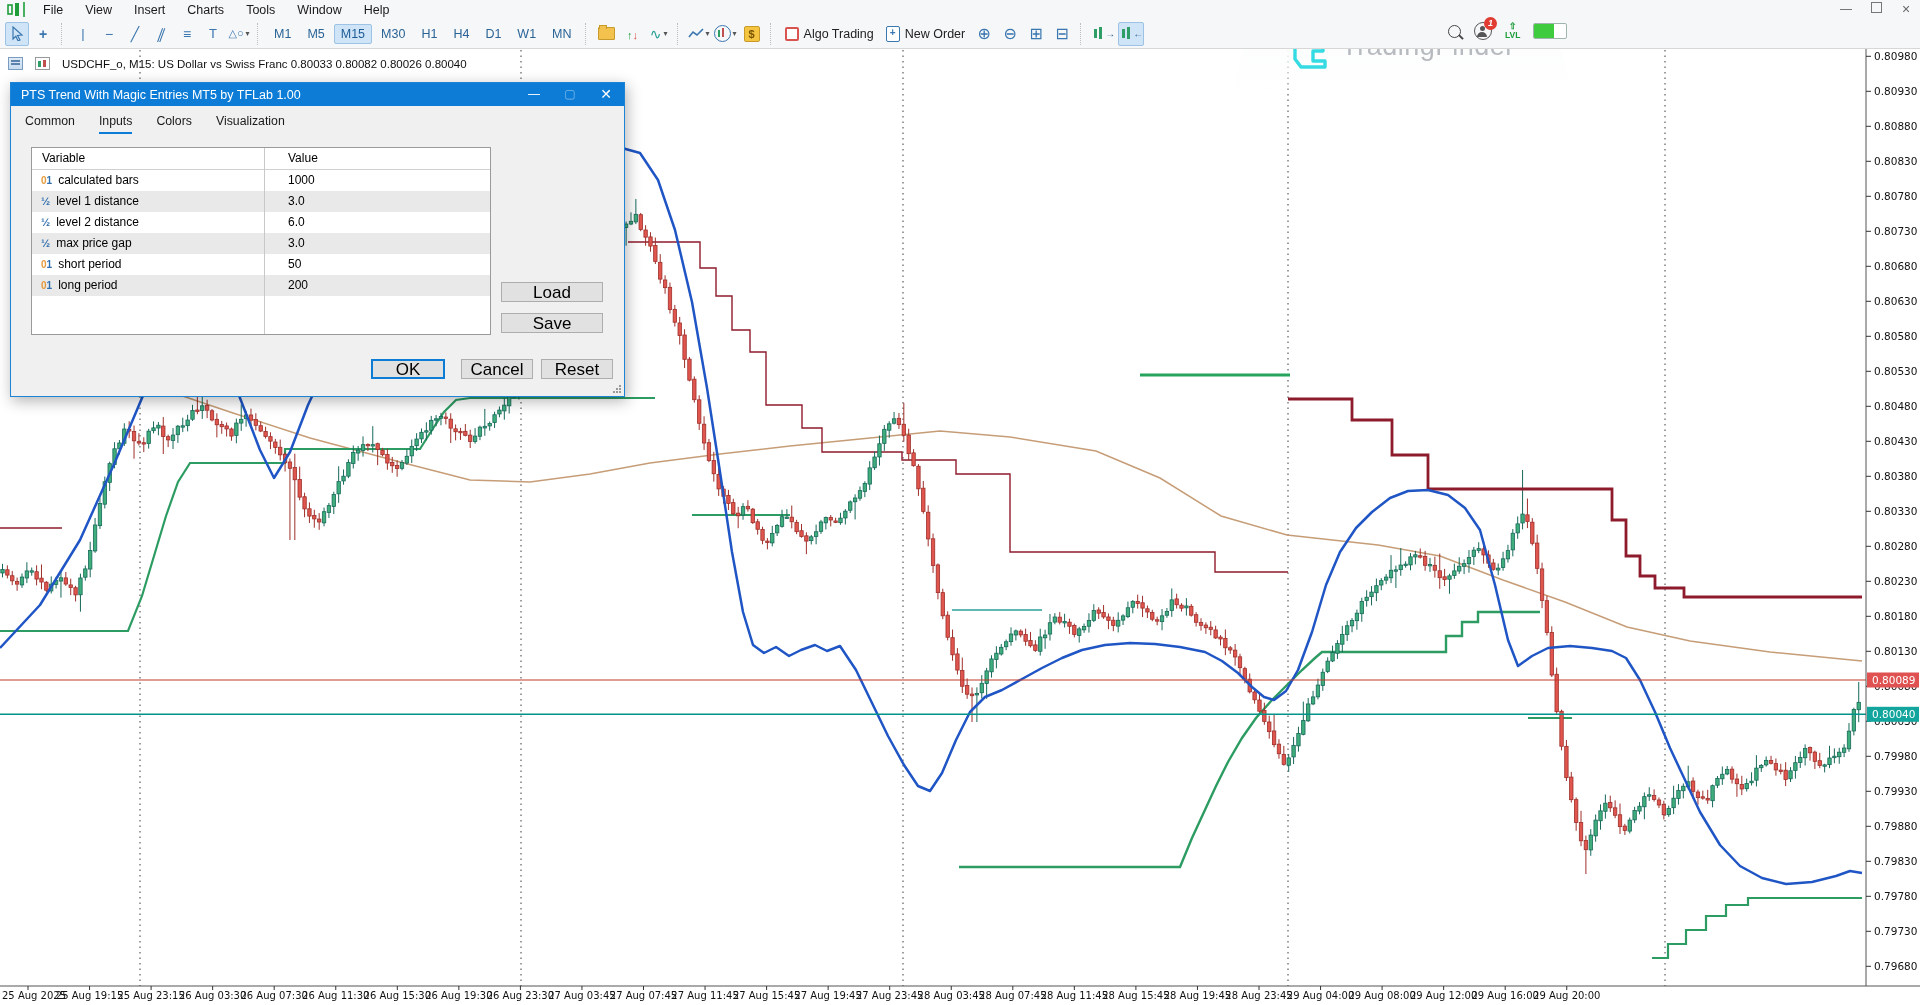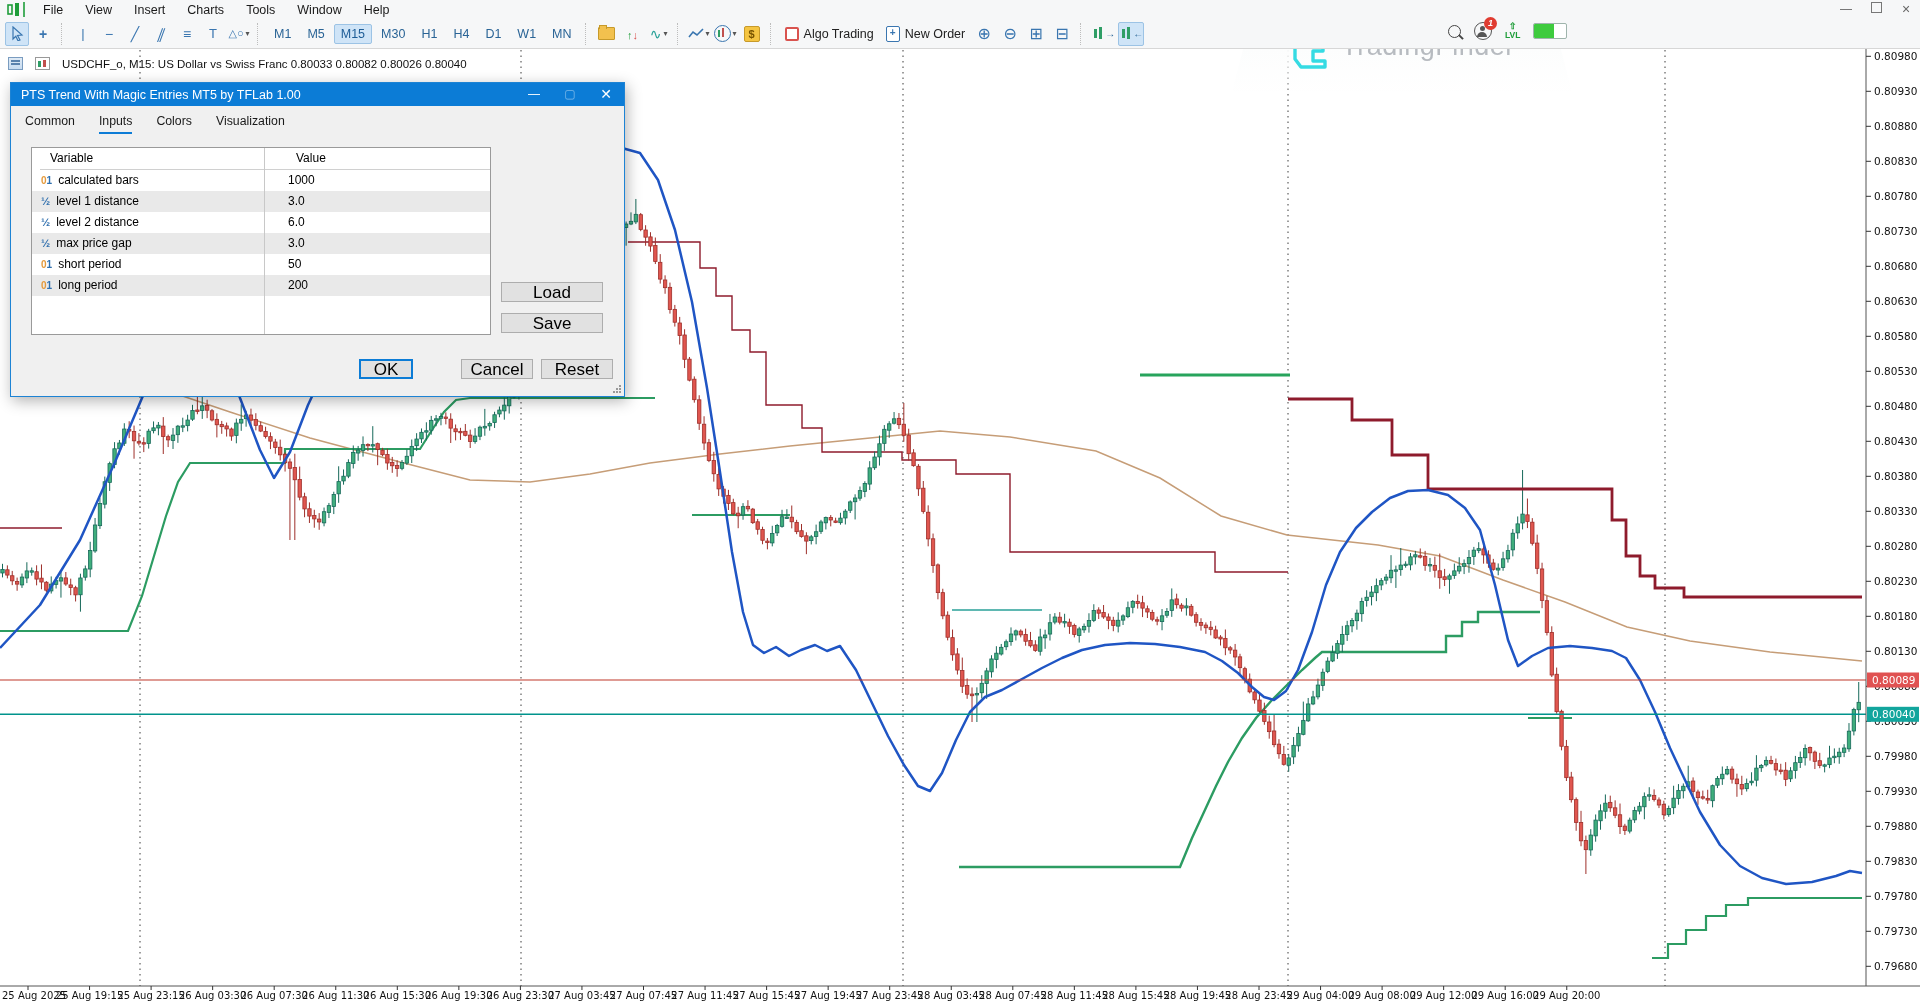--- a/index.html
+++ b/index.html
@@ -59,21 +59,21 @@
   .dialog{position:absolute;left:10px;top:82px;width:613px;height:313px;background:#f0f0f0;border:1px solid #1d83d4;box-shadow:2px 4px 14px rgba(0,0,0,.3);font-size:12px;color:#000;}
   .dlg-title{height:23px;background:#0c7cd6;color:#fff;display:flex;align-items:center;padding-left:10px;font-size:12.5px;}
   .dlg-ctrls{margin-left:auto;display:flex;height:100%;}
   .dlg-ctrls span{width:36px;text-align:center;line-height:23px;font-size:12px;}
   .dlg-maxbox{opacity:.45;}
   .dlg-tabs{display:flex;gap:24px;margin:8px 0 0 14px;font-size:12.3px;}
   .dlg-tab{padding-bottom:4px;color:#1a1a1a;border-bottom:2px solid transparent;}
   .dlg-tab.active{border-bottom-color:#0c7cd6;}
   .dlg-table{position:absolute;left:20px;top:64px;width:460px;height:188px;background:#fff;border:1px solid #9a9a9a;box-sizing:border-box;overflow:hidden;}
   .dlg-coldiv{position:absolute;left:232px;top:0;bottom:0;width:0;border-left:1px solid #c8c8c8;}
-  .dlg-thead{height:21px;line-height:21px;border-bottom:1px solid #d0d0d0;display:flex;margin-left:8px;}
+  .dlg-thead{height:21px;line-height:21px;border-bottom:1px solid #d0d0d0;display:flex;}
   .dlg-row{height:21px;line-height:21px;display:flex;}
   .dlg-row.alt{background:#e9e9e9;}
   .dlg-cell-name{width:232px;padding-left:9px;box-sizing:border-box;display:flex;align-items:center;gap:6px;}
   .dlg-cell-val{padding-left:24px;}
   .type-ic{font-size:10px;font-weight:bold;letter-spacing:0;}
   .type-ic .o{color:#e59a3c;} .type-ic .i{color:#2f6fae;} .type-ic.dbl{color:#2f6fae;font-size:11px;}
   .dlg-btn{position:absolute;height:20px;background:#e1e1e1;border:1px solid #adadad;font-size:17px;text-align:center;line-height:18px;box-sizing:border-box;font-family:"Liberation Sans",sans-serif;}
   .dlg-btn.default{border:2px solid #0c7cd6;line-height:16px;}
   .dlg-grip{position:absolute;right:3px;bottom:3px;width:8px;height:8px;}
   .dlg-grip:before{content:"";position:absolute;right:0;bottom:0;width:2px;height:2px;background:#999;box-shadow:-3px 0 #999,0 -3px #999,-6px 0 #999,-3px -3px #999,0 -6px #999;}
@@ -1210,19 +1210,19 @@
             <span class="dlg-cell-name">
               <span class="type-ic"><span class="o">0</span><span class="i">1</span></span>
               <span>long period</span>
             </span>
             <span class="dlg-cell-val">200</span>
           </div>
         </div>
     </div>
     <button class="dlg-btn" style="left:490px;top:199px;width:102px;">Load</button>
     <button class="dlg-btn" style="left:490px;top:230px;width:102px;">Save</button>
-    <button class="dlg-btn default" style="left:348px;top:276px;width:54px;">OK</button>
+    <button class="dlg-btn default" style="left:360px;top:276px;width:74px;">OK</button>
     <button class="dlg-btn" style="left:450px;top:276px;width:72px;">Cancel</button>
     <button class="dlg-btn" style="left:530px;top:276px;width:72px;padding-left:6px;">Reset</button>
     <span class="dlg-grip"></span>
   </div>
 
 </div>
 
 </body></html>

